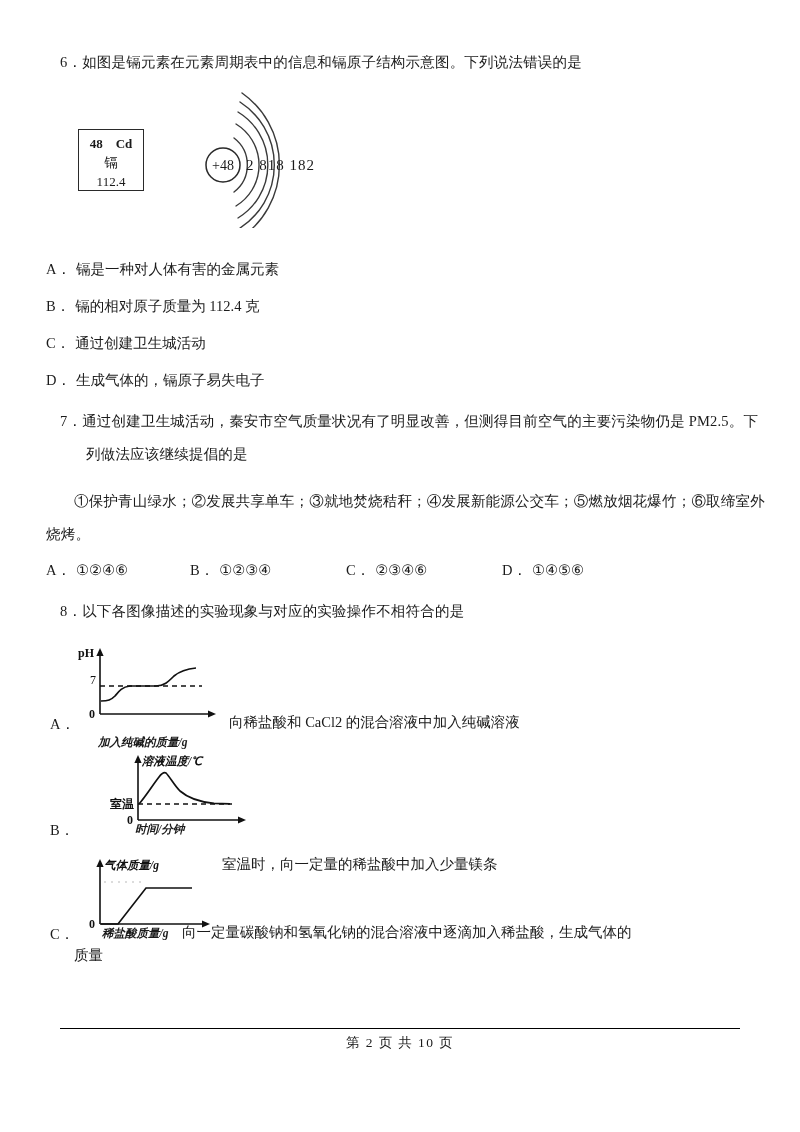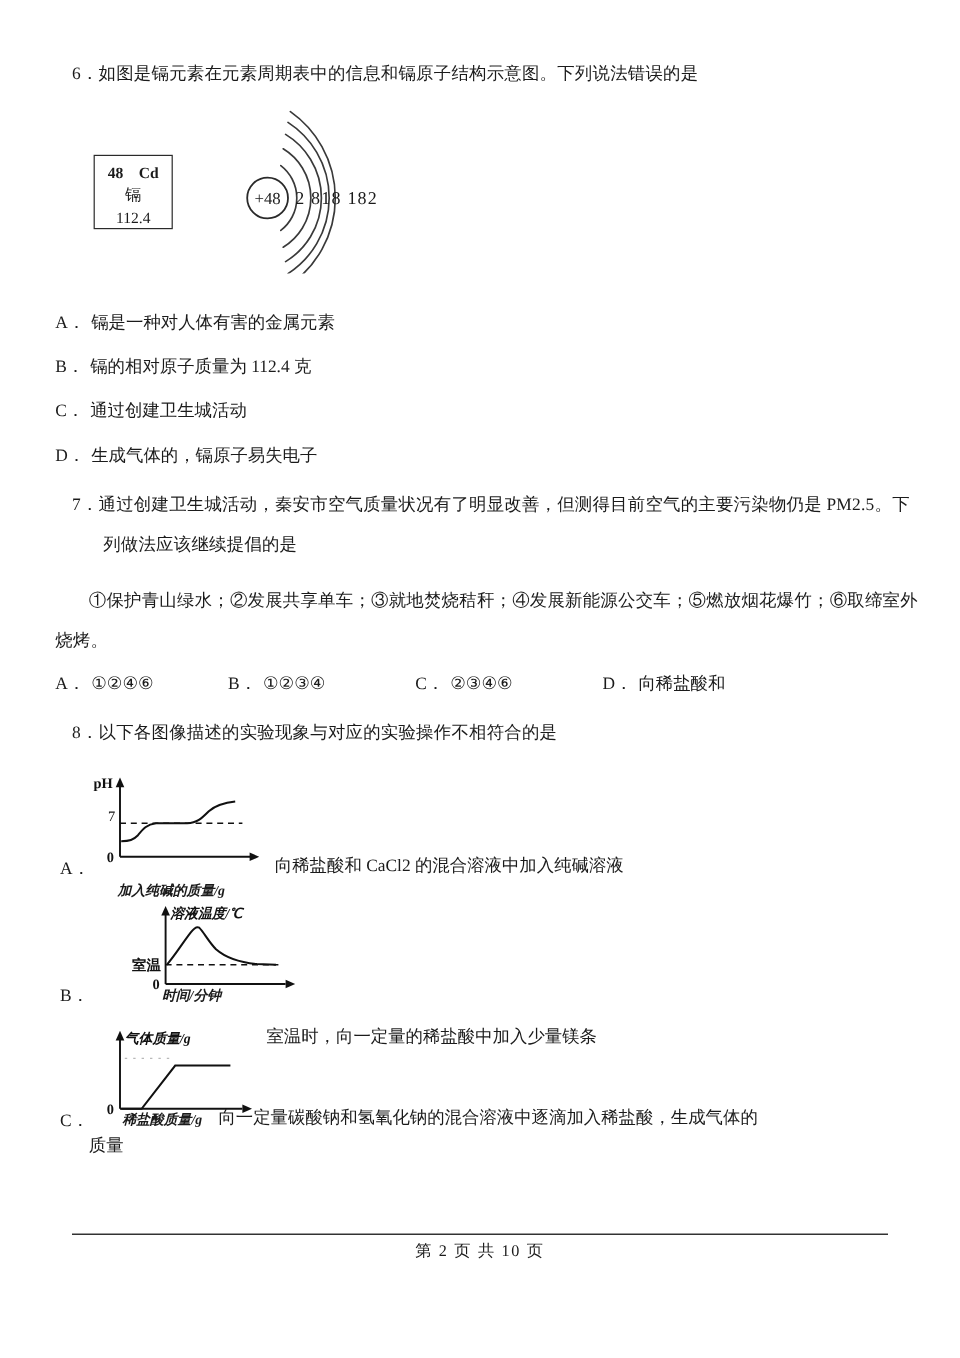--- a/index.html
+++ b/index.html
@@ -185,21 +185,21 @@
   <div class="opt" style="left:46px; top:560px;">
     <span class="lbl">A．</span><span>①②④⑥</span>
   </div>
   <div class="opt" style="left:190px; top:560px;">
     <span class="lbl">B．</span><span>①②③④</span>
   </div>
   <div class="opt" style="left:346px; top:560px;text-align:right;">
     <span class="lbl">C．</span><span>②③④⑥</span>
   </div>
   <div class="opt" style="left:502px; top:560px;">
-    <span class="lbl">D．</span><span>向稀盐酸和</span>
+    <span class="lbl">D．</span><span>①④⑤⑥</span>
   </div>
 
   <div class="qline" style="left:60px; top:601px;">8．以下各图像描述的实验现象与对应的实验操作不相符合的是</div>
 
   <div class="chart" style="left:68px; top:646px;">
     <svg width="230" height="78" viewBox="0 0 230 78">
 
       <line x1="32" y1="8" x2="32" y2="68" stroke="#111" stroke-width="1.6"></line>
       <line x1="32" y1="68" x2="142" y2="68" stroke="#111" stroke-width="1.6"></line>
       <polygon points="32,2 28.4,10 35.6,10" fill="#111"></polygon>

